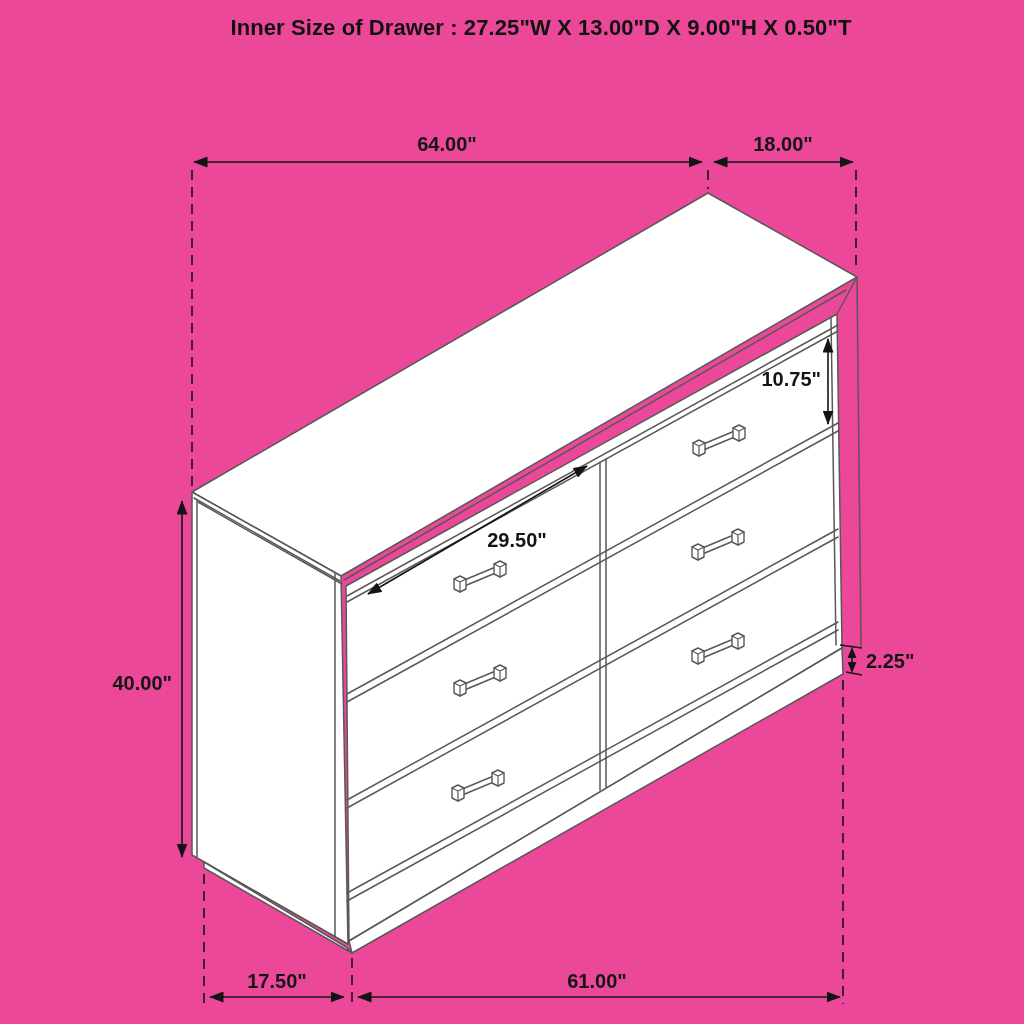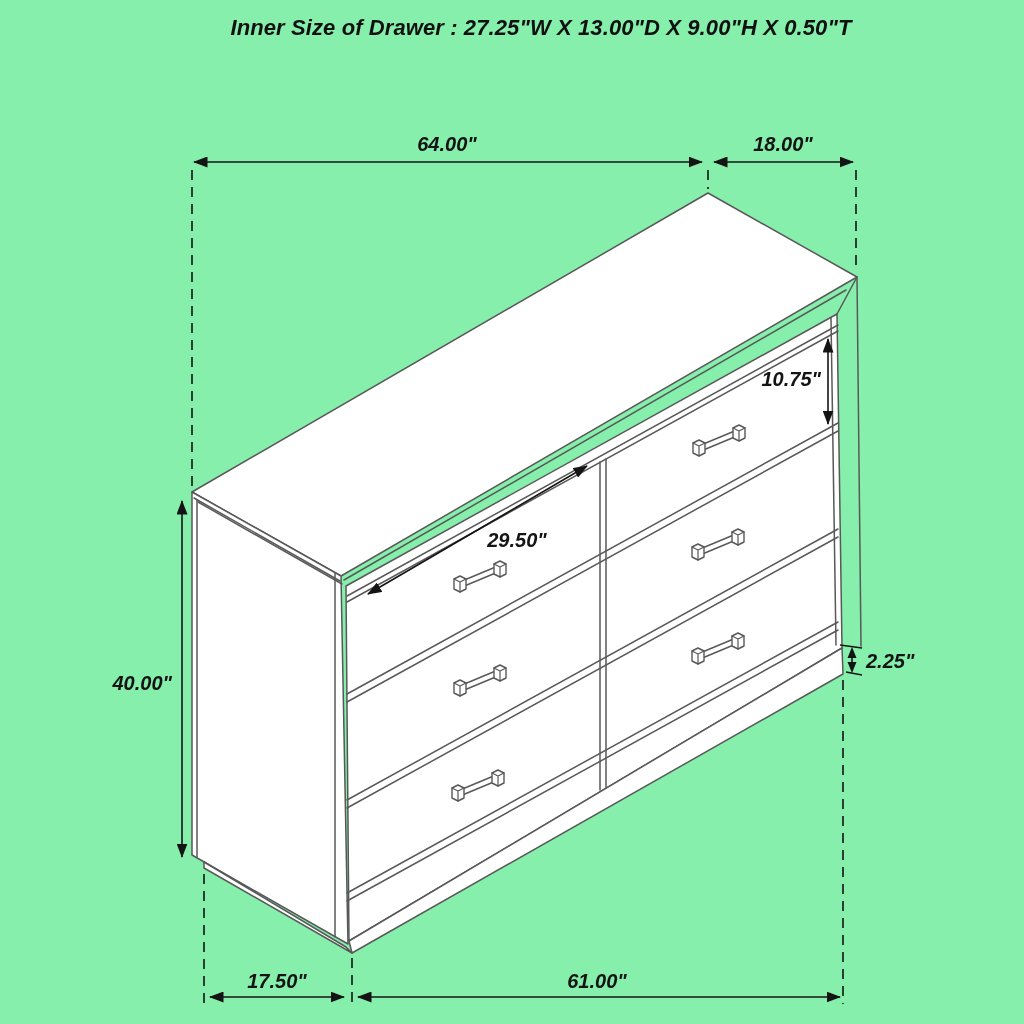--- a/index.html
+++ b/index.html
@@ -5,23 +5,22 @@
   html, body {
     margin: 0;
     padding: 0;
     background: #ffffff;
     font-family: "Liberation Sans", sans-serif;
   }
   .page {
     position: relative;
     width: 1024px;
     height: 1024px;
-    background: #86efac;
+    background: #ec4899;
     overflow: hidden;
-    font-style: italic;
   }
   .diagram-title {
     position: absolute;
     top: 15px;
     left: 0;
     width: 100%;
     box-sizing: border-box;
     padding-left: 58px;
     text-align: center;
     font-size: 22px;

